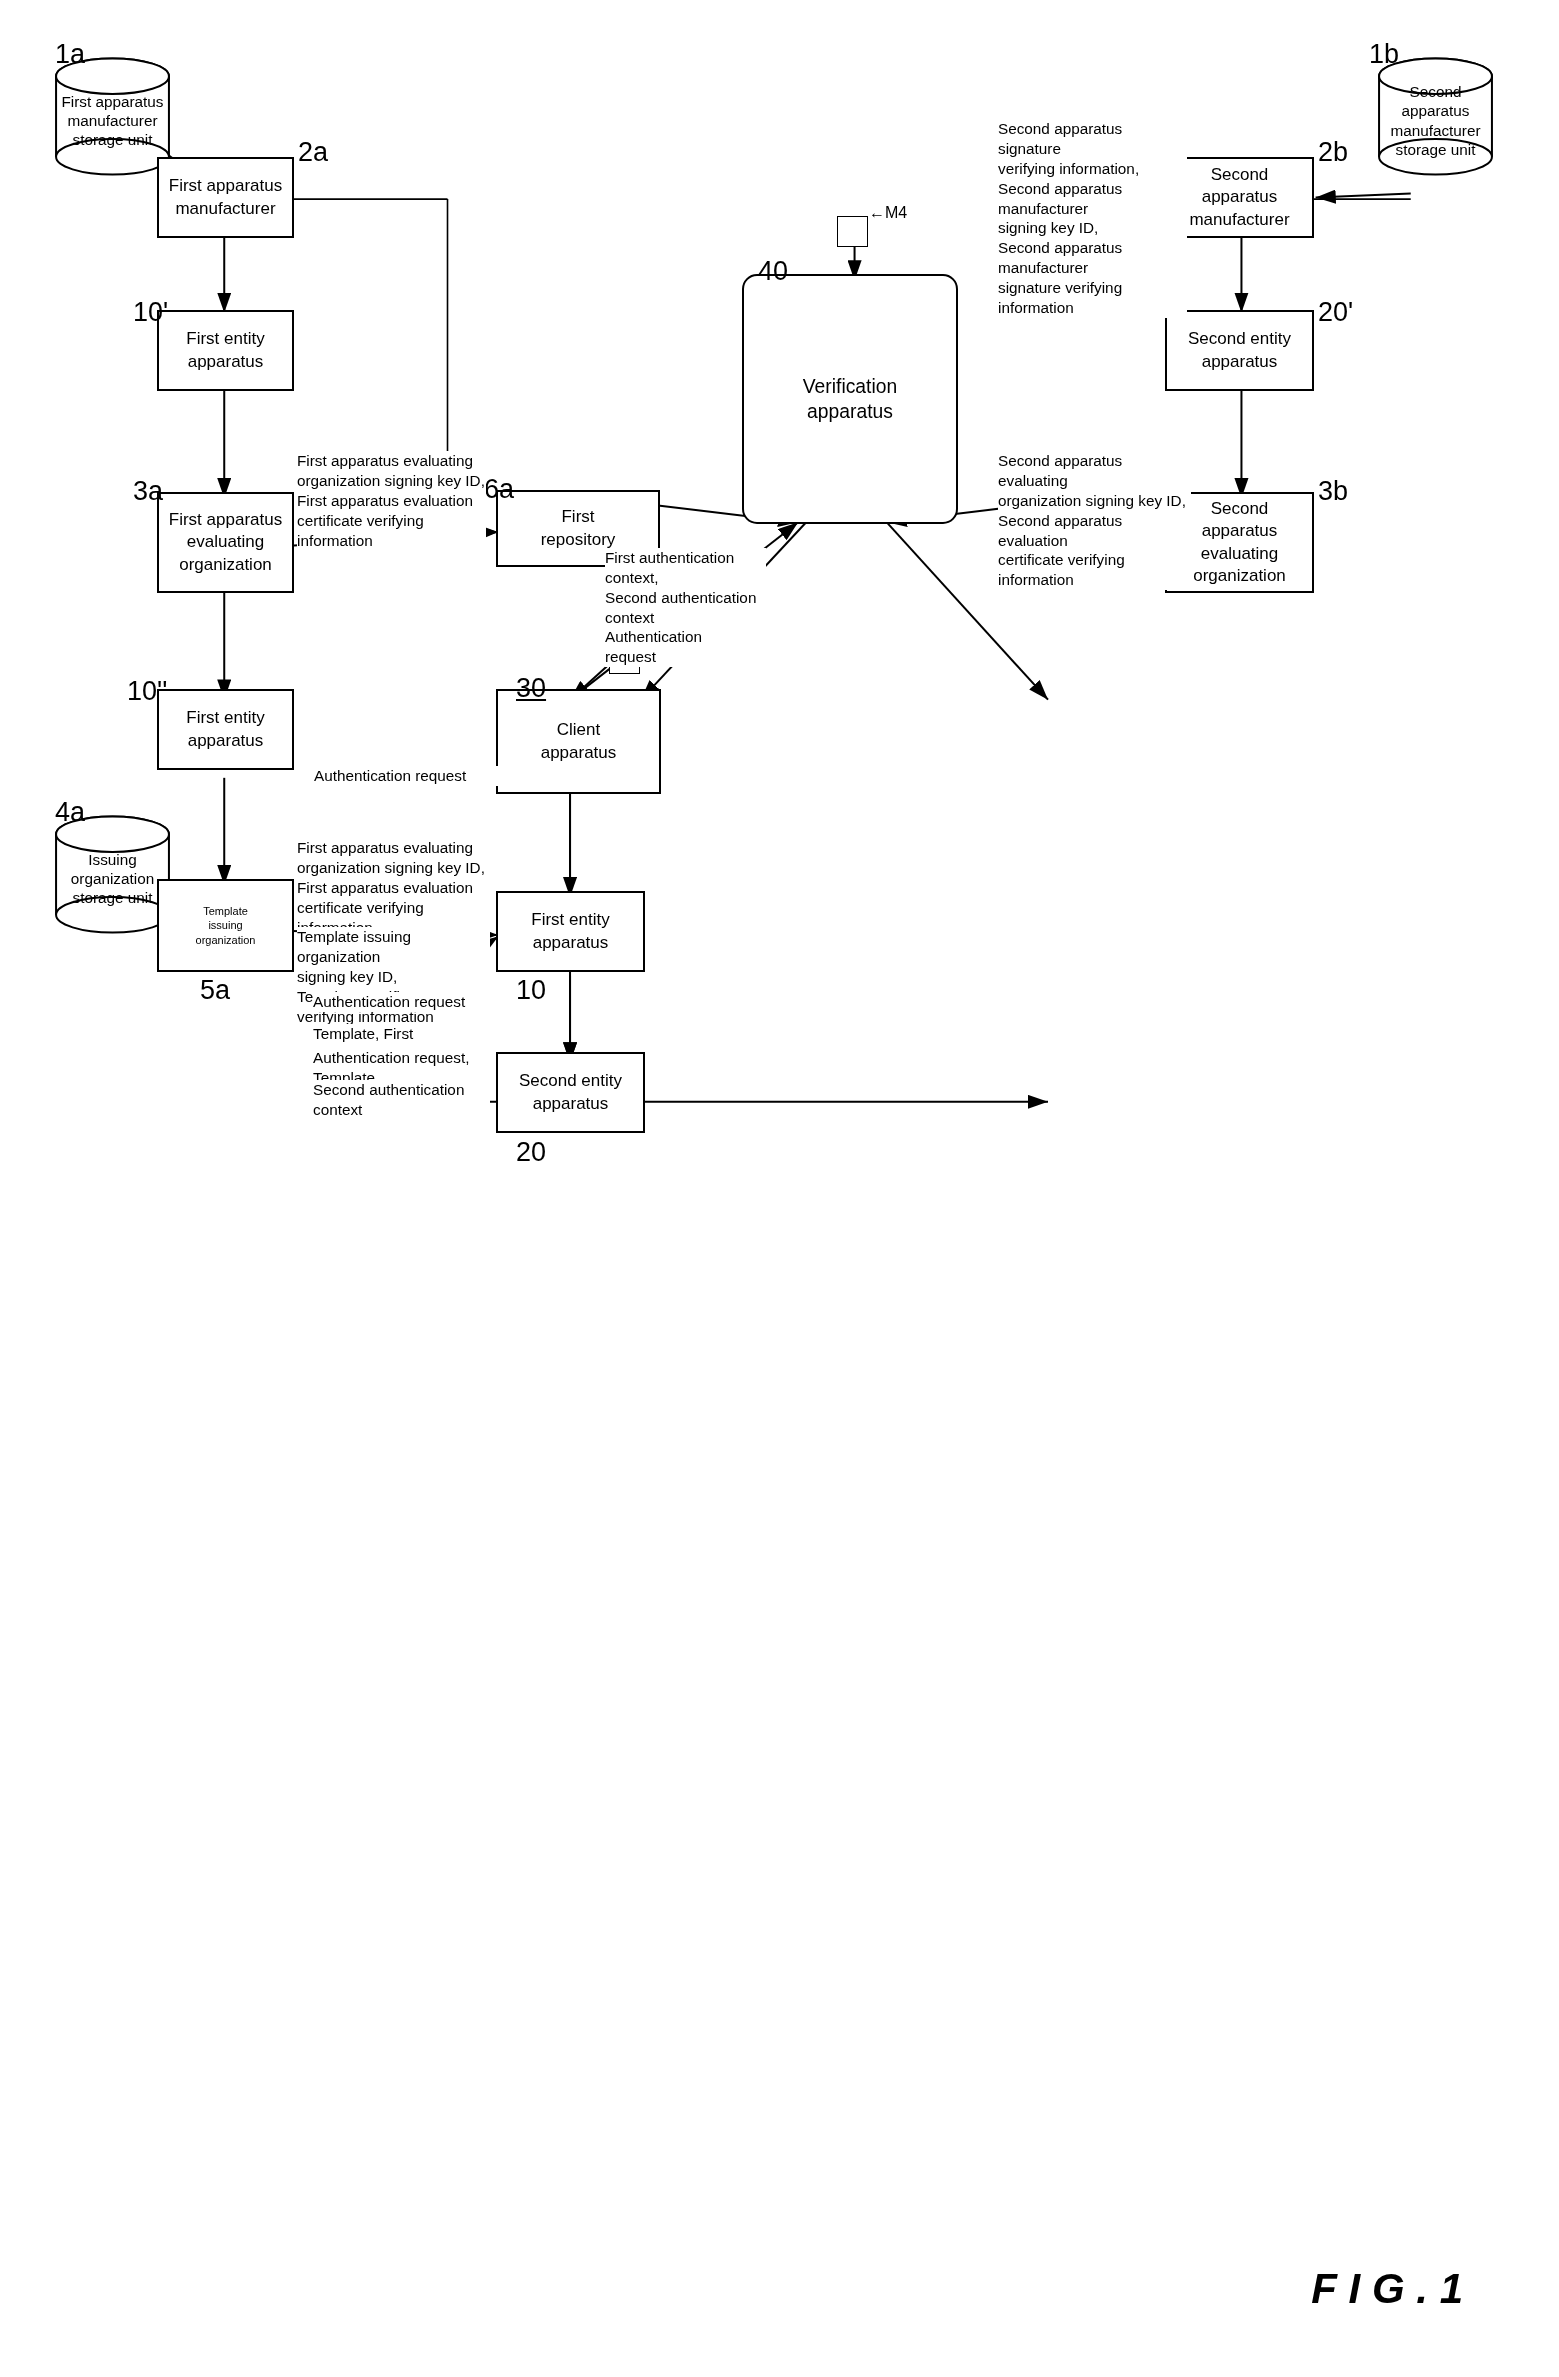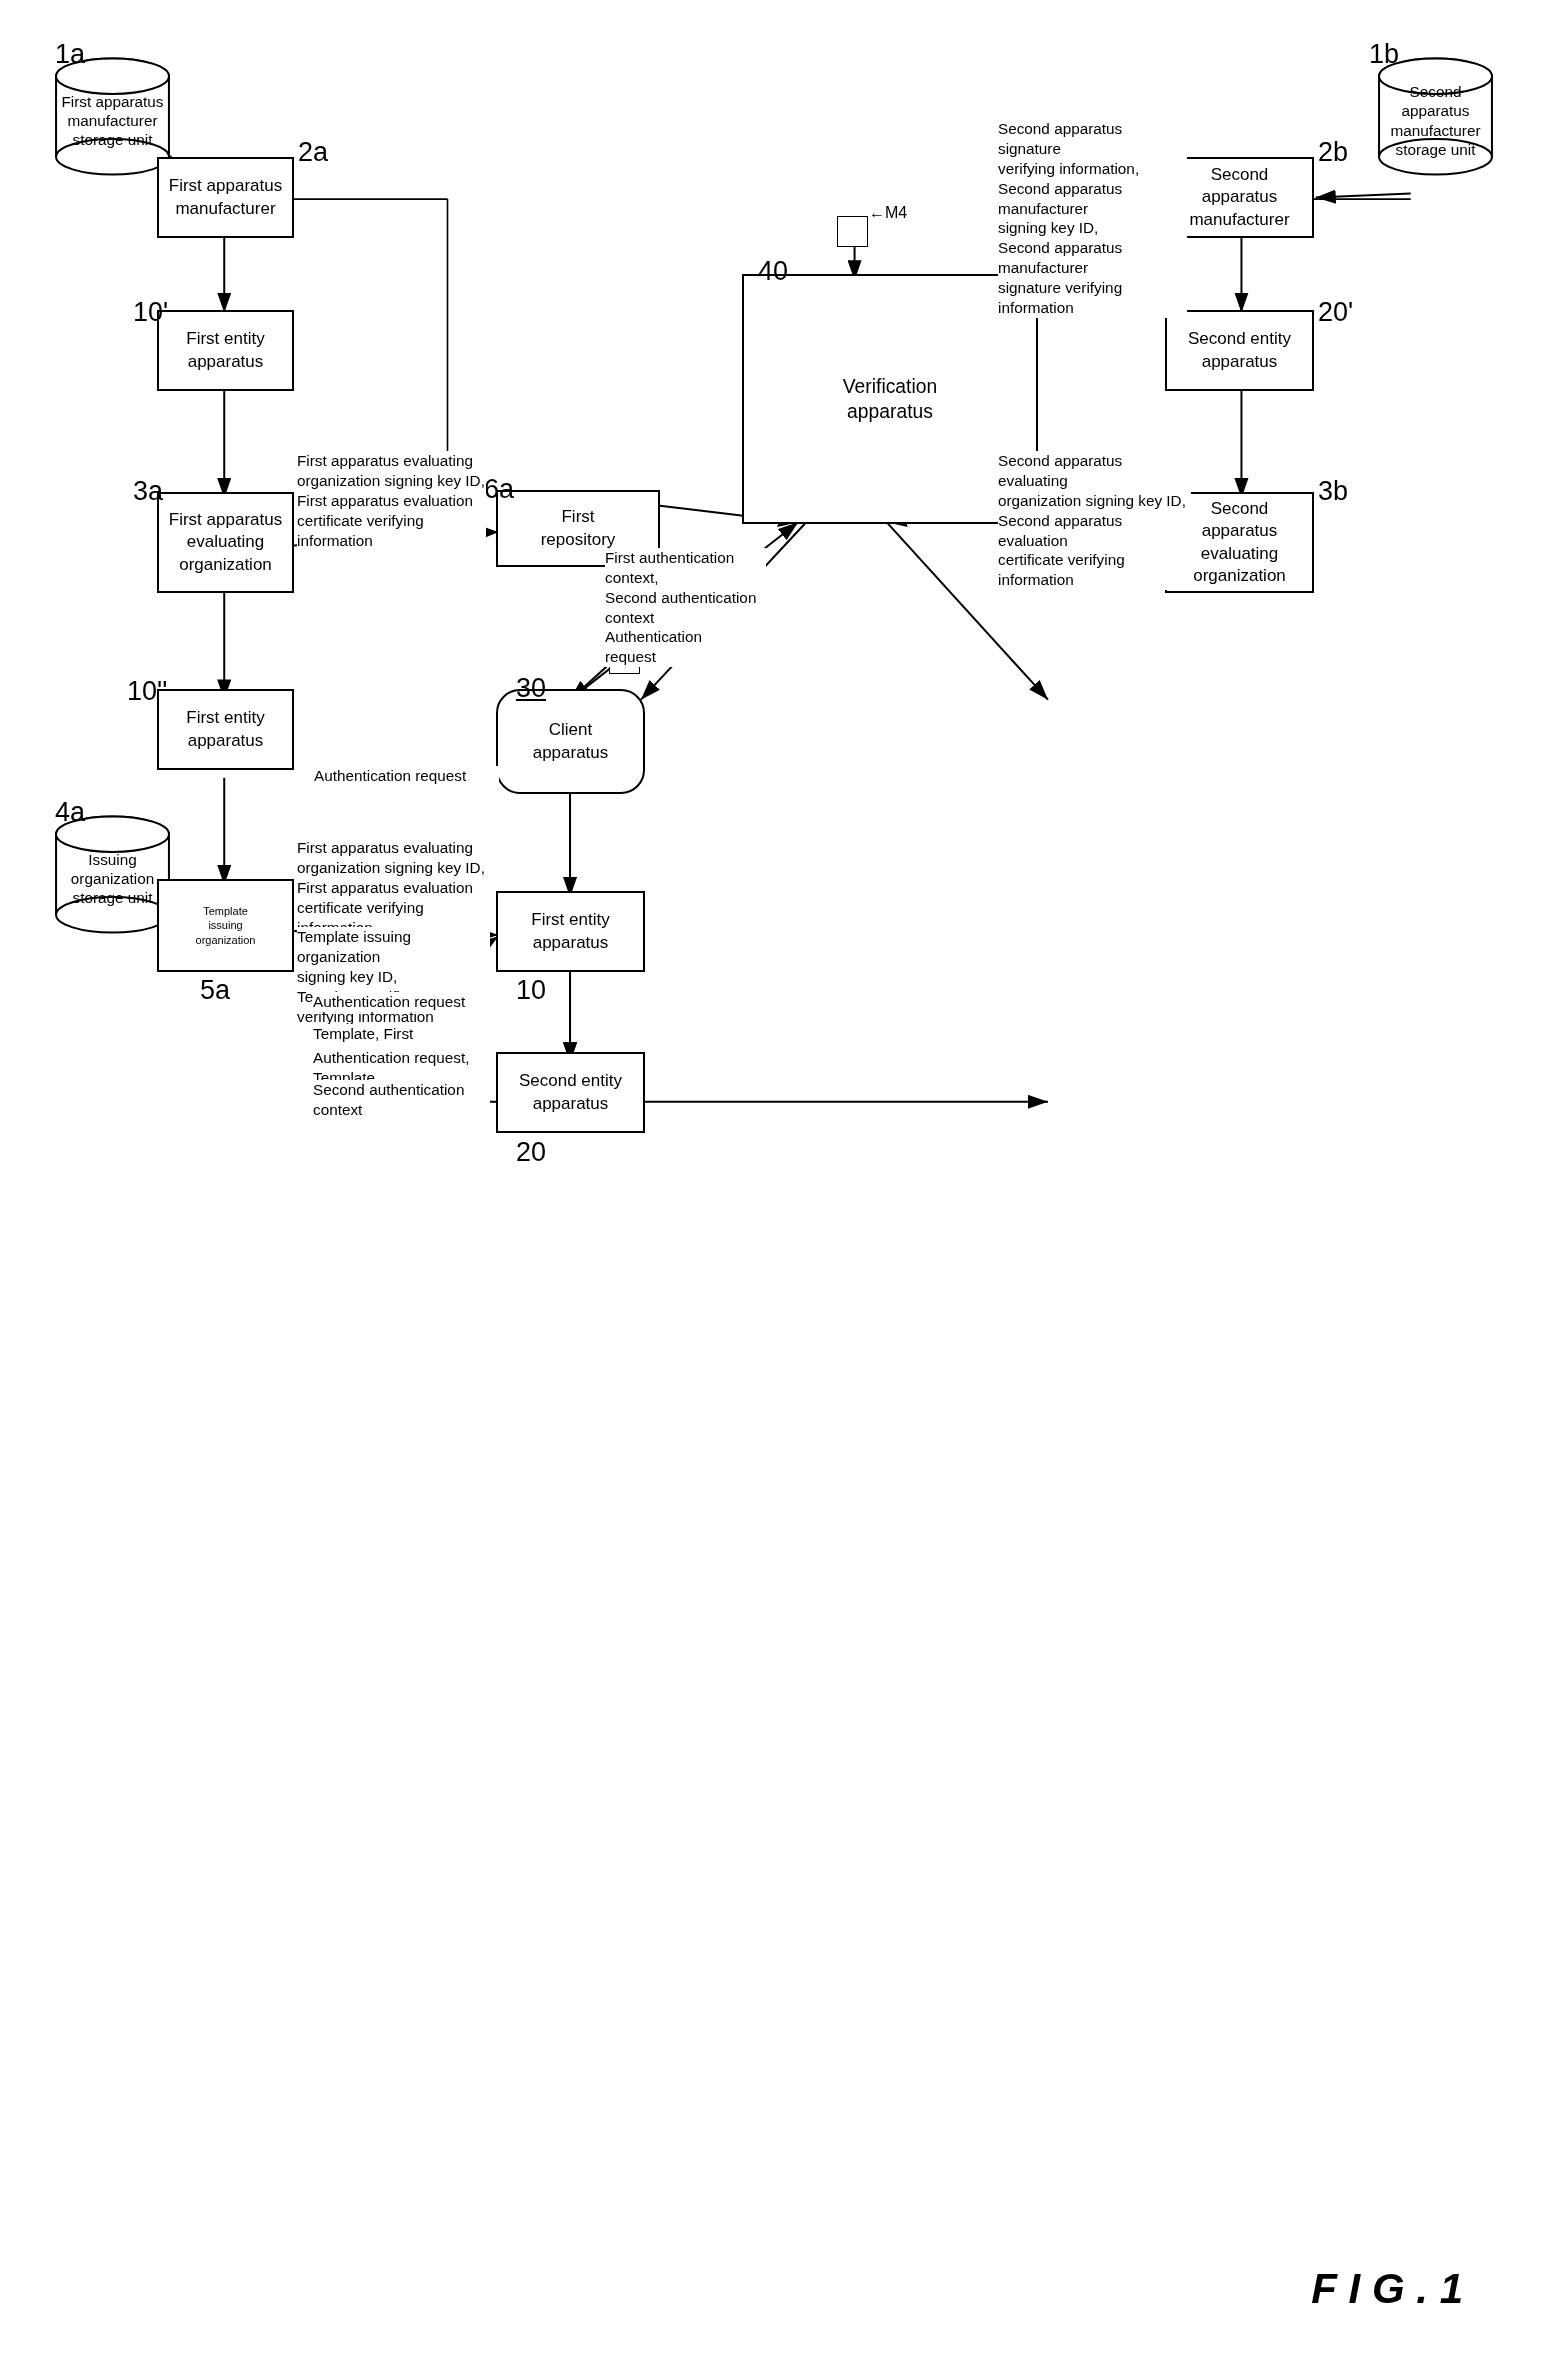--- a/index.html
+++ b/index.html
@@ -207,33 +207,33 @@
   </div>
 
   <div class="box" style="left:157px;top:879px;width:137px;height:93px;font-size:11px;">
     Template<br>issuing<br>organization
   </div>
 
   <div class="box" style="left:496px;top:490px;width:164px;height:77px;font-size:17px;">
     First<br>repository
   </div>
 
-  <div class="box" style="left:496px;top:689px;width:149px;height:105px;font-size:17px;border-radius:24px;">
+  <div class="box" style="left:496px;top:689px;width:165px;height:105px;font-size:17px;">
     Client<br>apparatus
   </div>
 
   <div class="box" style="left:496px;top:891px;width:149px;height:81px;font-size:17px;">
     First entity<br>apparatus
   </div>
 
   <div class="box" style="left:496px;top:1052px;width:149px;height:81px;font-size:17px;">
     Second entity<br>apparatus
   </div>
 
-  <div class="box" style="left:742px;top:274px;width:296px;height:250px;font-size:19.3px;">
+  <div class="box" style="left:742px;top:274px;width:216px;height:250px;font-size:19.3px;border-radius:15px;">
     Verification<br>apparatus
   </div>
 
   <div class="box" style="left:1032px;top:490px;width:149px;height:77px;font-size:17px;">
     Second<br>repository
   </div>
 
   <div class="box" style="left:1165px;top:492px;width:149px;height:101px;font-size:17px;">
     Second apparatus<br>evaluating<br>organization
   </div>

